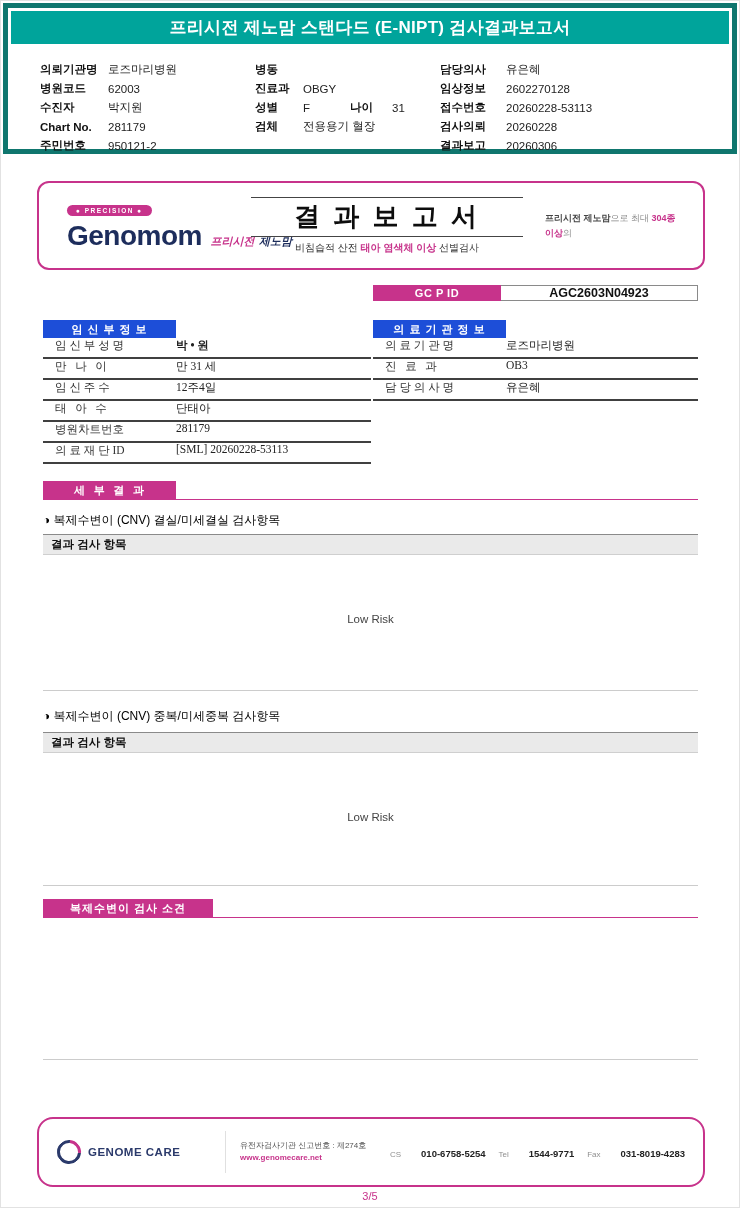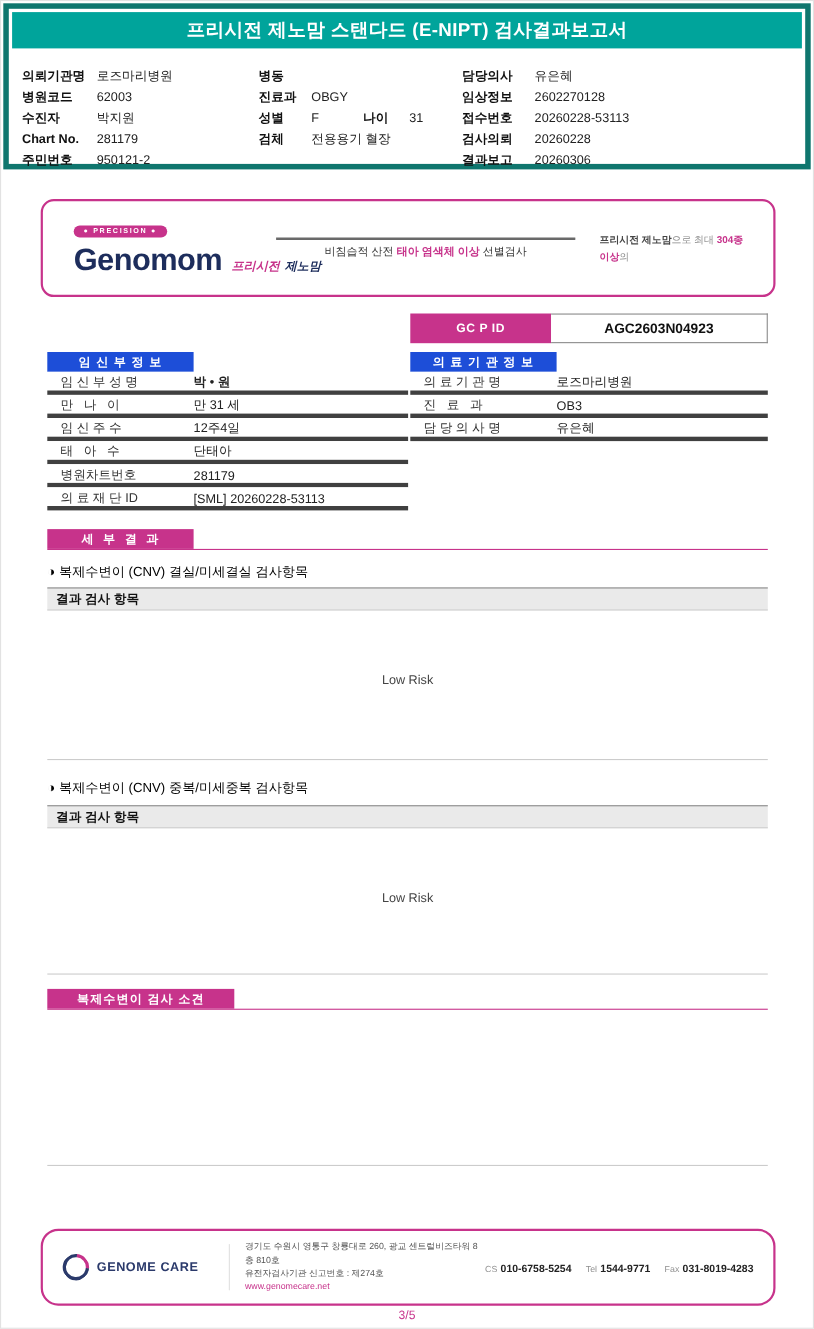--- a/index.html
+++ b/index.html
@@ -9,21 +9,21 @@
     font-family:"Liberation Sans", sans-serif;
     border:1px solid #e2e2e2;
   }
 
   
   .top-section { position:absolute; left:2px; top:2px; width:734px; height:151px; border:5px solid #0f766e; background:#fff; }
   .title-bar { position:absolute; left:3px; top:3px; right:3px; height:33px; background:#00a49b; color:#fff;
     display:flex; align-items:center; justify-content:center; font-size:17px; font-weight:bold; letter-spacing:0.3px; }
   .info-grid { position:absolute; top:52px; left:0; right:0; display:flex; }
   .info-col { display:flex; flex-direction:column; }
-  .info-col.c1 { margin-left:12px; width:215px; }
+  .info-col.c1 { margin-left:32px; width:215px; }
   .info-col.c2 { width:185px; }
   .info-col.c3 { flex:1; }
   .info-row { display:flex; align-items:center; height:19px; font-size:11.5px; }
   .info-row .lbl { font-weight:bold; color:#111; white-space:pre; }
   .c1 .lbl { width:68px; }
   .c2 .lbl { width:48px; }
   .c3 .lbl { width:66px; }
   .info-row .val { color:#222; white-space:pre; }
   .val-f { display:inline-block; width:47px; }
   .lbl2 { width:34px !important; margin-right:8px; }
@@ -41,33 +41,33 @@
   .title-block { width:272px; text-align:center; }
   .title-rule { border-top:1px solid #444; width:100%; }
   .report-title { font-size:26px; font-weight:bold; color:#0d0d0d; letter-spacing:3px; padding:1px 0 2px 0; }
   .report-subtitle { font-size:10px; color:#333; padding-top:4px; }
   .subtitle-accent { color:#c7338b; font-weight:bold; }
   .note-block { flex:1; padding:0 18px 0 22px; font-size:9px; color:#8a8a8a; line-height:1.65; }
   .note-bold { color:#444; font-weight:bold; }
   .note-accent { color:#c7338b; font-weight:bold; }
 
   
-  .gcpid { position:absolute; left:372px; top:284px; width:325px; height:27px; display:flex; }
+  .gcpid { position:absolute; left:372px; top:284px; width:325px; height:16px; display:flex; }
   .gcpid-label { width:128px; background:#c7338b; color:#fff; font-size:11px; font-weight:bold;
     display:flex; align-items:center; justify-content:center; letter-spacing:0.5px; }
   .gcpid-value { flex:1; border:1px solid #8a8a8a; border-left:none; display:flex; align-items:center; justify-content:center;
     font-size:12.5px; font-weight:bold; color:#111; background:#fff; }
 
   
   .tbl { position:absolute; top:319px; }
   .tbl.left { left:42px; width:328px; }
   .tbl.right { left:372px; width:325px; }
   .tbl-badge { width:133px; height:18px; background:#1d4ed8; color:#fff; font-size:11px; font-weight:bold;
     display:flex; align-items:center; justify-content:center; letter-spacing:1px; white-space:pre; }
-  .tbl-row { display:flex; align-items:flex-end; height:21px; border-bottom:4px solid #404040; font-size:11.5px; background:#fff; }
+  .tbl-row { display:flex; align-items:flex-start; height:21px; border-bottom:2px solid #404040; font-size:11.5px; background:#fff;font-family:Liberation Serif, serif; }
   .tbl-row.tall { height:42px; }
   .cell-label { width:133px; padding-left:12px; color:#333; white-space:pre; }
   .cell-value { flex:1; color:#222; white-space:pre; }
   .value-bold { font-weight:bold; }
 
   
   .section-badge-wrap { position:absolute; left:42px; width:655px; border-bottom:1px solid #c7338b; }
   .section-badge { height:18px; background:#c7338b; color:#fff; font-size:11px; font-weight:bold;
     display:flex; align-items:center; justify-content:center; letter-spacing:1px; white-space:pre; }
   .badge-detail { width:133px;font-family:Liberation Mono, monospace; }
@@ -93,23 +93,23 @@
 
   
   .footer-box { position:absolute; left:36px; top:1116px; width:668px; height:70px;
     border:2px solid #c7338b; border-radius:16px; background:#fff;
     display:flex; align-items:center; padding:0 18px; }
   .gc-logo { display:flex; align-items:center; gap:7px; width:168px; }
   .gc-icon { width:24px; height:24px; border-radius:50%; border:3px solid #2b3a6b; border-right-color:#c7338b; transform:rotate(-40deg); flex:none; }
   .gc-text { font-size:11.5px; font-weight:bold; color:#2b3a6b; letter-spacing:0.5px; white-space:nowrap; }
   .footer-divider { width:1px; height:42px; background:#e0e0e0; margin-right:14px; }
   .address-block { font-size:8px; color:#555; line-height:1.55; }
-  .website { color:#c7338b; font-weight:normal; }
+  .website { color:#c7338b; font-weight:bold; }
   .contacts { margin-left:auto; display:flex; gap:13px; align-items:baseline; white-space:nowrap; }
-  .contact .clabel { color:#8f8f8f; font-size:8px; margin-right:3px; }
+  .contact .clabel { color:#8f8f8f; font-size:8px; margin-right:20px; }
   .contact .cvalue { color:#222; font-weight:bold; font-size:9.5px; }
 
   .page-num { position:absolute; top:1189px; left:0; width:100%; text-align:center;
     color:#c7338b; font-size:11px; }
 </style>
 </head>
 <body>
 
 <div class="top-section">
   <div class="title-bar">프리시전 제노맘 스탠다드 (E-NIPT) 검사결과보고서</div>
@@ -189,20 +189,21 @@
   <div class="logo-block">
     <div class="precision-pill">● PRECISION ●</div>
     <div class="logo-line">
       <span class="logo-genomom">Genomom</span>
       <span class="logo-kor1">프리시전</span>
       <span class="logo-kor2">제노맘</span>
     </div>
   </div>
   <div class="title-block">
     <div class="title-rule"></div>
+    <div class="report-title">결 과 보 고 서</div>
     <div class="title-rule"></div>
     <div class="report-subtitle">
       <span>비침습적 산전 </span><span class="subtitle-accent">태아 염색체 이상</span><span> 선별검사</span>
     </div>
   </div>
   <div class="note-block">
     <div>
       <span class="note-bold">프리시전 제노맘</span><span>으로 최대 </span><span class="note-accent">304종 이상</span><span>의</span>
     </div>
   </div>
@@ -276,21 +277,20 @@
 </div>
 <div class="hline hl3"></div>
 
 <div class="footer-box">
   <div class="gc-logo">
     <span class="gc-icon"></span>
     <span class="gc-text">GENOME CARE</span>
   </div>
   <div class="footer-divider"></div>
   <div class="address-block">
-    <div>경기도 수원시 영통구 창룡대로 260, 광교 센트럴비즈타워 8층 810호</div>
     <div>유전자검사기관 신고번호 : 제274호</div>
     <div class="website">www.genomecare.net</div>
   </div>
   <div class="contacts">
     <span class="contact">
       <span class="clabel">CS</span><span class="cvalue">010-6758-5254</span>
     </span>
     <span class="contact">
       <span class="clabel">Tel</span><span class="cvalue">1544-9771</span>
     </span>

